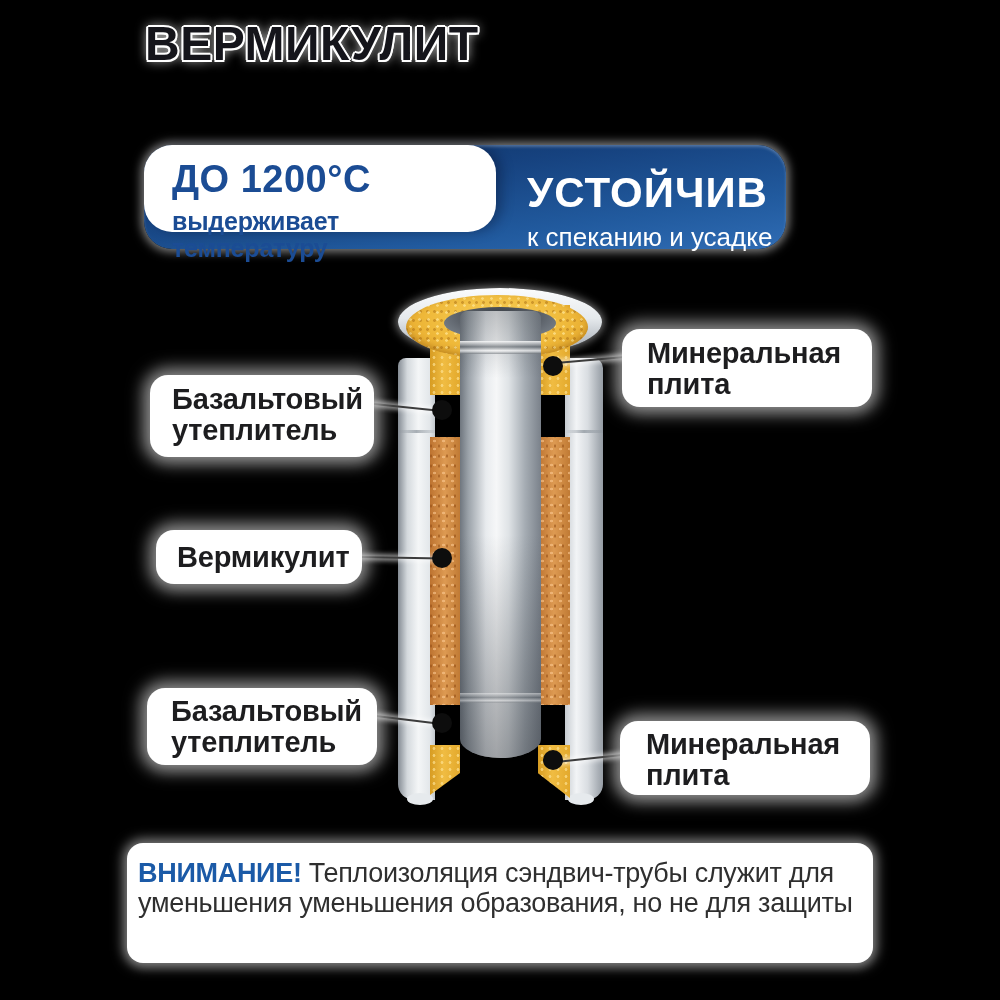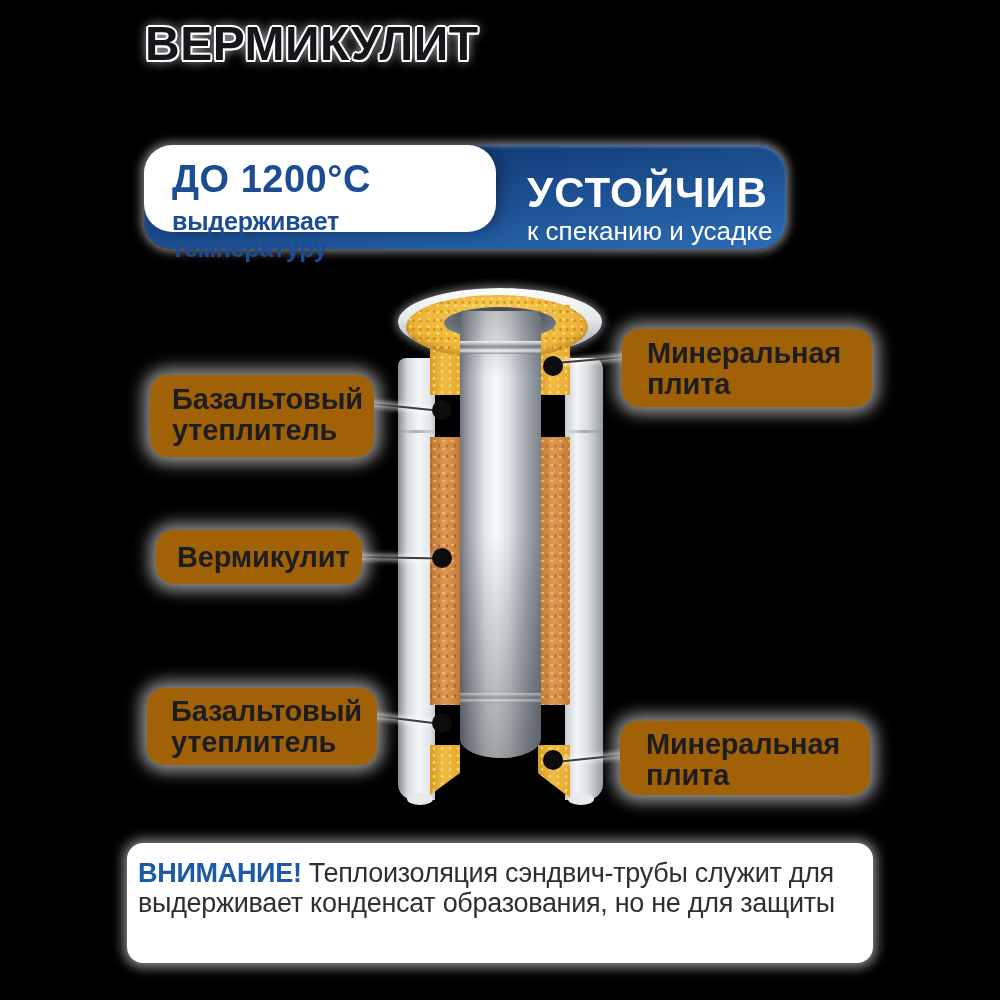--- a/index.html
+++ b/index.html
@@ -24,21 +24,21 @@
   }
   .banner-left{
     position:absolute;left:0;top:0;width:352px;height:87px;background:#fff;border-radius:28px;
     box-shadow:6px 0 12px rgba(5,15,40,.35);
     padding:13px 0 0 28px;box-sizing:border-box;
   }
   .banner-left .big{font-size:38px;font-weight:800;color:#1b4c94;line-height:42px;letter-spacing:.5px;}
   .banner-left .small{font-size:25px;font-weight:700;color:#1b4c94;line-height:27px;margin-top:8px;letter-spacing:-0.2px;}
   .banner-right{position:absolute;left:383px;top:26px;}
   .banner-right .big{font-size:42px;font-weight:800;color:#fff;line-height:44px;letter-spacing:1px;}
-  .banner-right .small{font-size:26px;font-weight:500;color:#fff;line-height:28px;margin-top:2px;}
+  .banner-right .small{font-size:26px;font-weight:500;color:#fff;line-height:28px;margin-top:8px;}
   
   .pipe{position:absolute;left:396px;top:286px;width:208px;height:524px;}
   .pipe *{position:absolute;}
   .rim-back{left:2px;top:2px;width:204px;height:68px;border-radius:50%;z-index:1;
     background:linear-gradient(180deg,#fbfcfd 0%,#e5e9ec 45%,#b4bac1 80%,#9aa1a9 100%);
     box-shadow:0 0 8px 2px rgba(255,255,255,.45);}
   .disc{left:10px;top:9px;width:182px;height:64px;border-radius:50%;z-index:4;
     background:
       radial-gradient(rgba(255,230,150,.7) 1.2px, transparent 1.8px) 0 0/9px 7px,
       radial-gradient(rgba(170,110,20,.5) 1px, transparent 1.5px) 4px 3px/7px 9px,
@@ -73,21 +73,21 @@
     background:linear-gradient(90deg,#6f767e 0%,#9aa1a8 10%,#e8ebee 32%,#f6f7f8 45%,#dfe3e6 60%,#a6adb4 80%,#7a818a 100%);}
   .inner-pipe:before{content:"";position:absolute;inset:0;border-radius:inherit;
     background:linear-gradient(180deg,rgba(60,65,70,.3) 0%,rgba(255,255,255,0) 15%,rgba(0,0,0,0) 50%,rgba(40,45,52,.42) 100%);}
   .weld{left:0;width:100%;height:13px;top:30px;
     background:linear-gradient(180deg,rgba(255,255,255,.85),rgba(100,106,112,.65) 45%,rgba(255,255,255,.7) 75%,rgba(90,96,102,.55));}
   .weld.low{top:382px;height:10px;opacity:.55;}
   
   .cline{position:absolute;height:2px;background:#3c3c3c;z-index:9;transform-origin:left center;
     box-shadow:0 0 5px 2px rgba(255,255,255,.65);}
   .cdot{position:absolute;width:20px;height:20px;border-radius:50%;background:#0d0d0d;z-index:10;}
-  .chip{position:absolute;background:#a16207;border-radius:18px;z-index:11;box-sizing:border-box;
+  .chip{position:absolute;background:#ffffff;border-radius:18px;z-index:11;box-sizing:border-box;
     color:#1d1d1f;font-weight:800;letter-spacing:-0.2px;
     box-shadow:0 0 16px 7px rgba(255,255,255,.55),0 6px 14px rgba(60,60,60,.25);}
   .chip span{display:block;font-size:29px;line-height:31px;}
   .chip.basalt-top{left:150px;top:375px;width:224px;height:82px;padding:9px 0 0 22px;}
   .chip.vermiculite{left:156px;top:530px;width:206px;height:54px;padding:12px 0 0 21px;}
   .chip.basalt-bottom{left:147px;top:688px;width:230px;height:77px;padding:8px 0 0 24px;}
   .chip.mineral-top{left:622px;top:329px;width:250px;height:78px;padding:9px 0 0 25px;}
   .chip.mineral-bottom{left:620px;top:721px;width:250px;height:74px;padding:8px 0 0 26px;}
   .l-mineral-top{left:556px;top:362px;width:72px;transform:rotate(-5deg);}
   .l-basalt-top{left:374px;top:403px;width:68px;transform:rotate(6deg);}
@@ -185,16 +185,16 @@
     <span>Минеральная</span>
     <span>плита</span>
   </div>
   <div class="chip mineral-bottom">
     <span>Минеральная</span>
     <span>плита</span>
   </div>
 
   <div class="notice">
     <div><span class="hl">ВНИМАНИЕ!</span> <span>Теплоизоляция сэндвич-трубы служит для</span></div>
-    <div>выдерживает конденсат образования, но не для защиты</div>
+    <div>уменьшения уменьшения образования, но не для защиты</div>
   </div>
 
 </div>
 
 </body></html>

